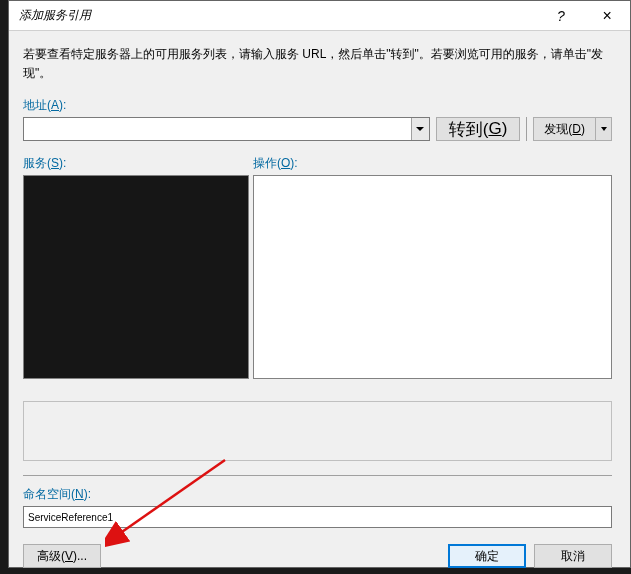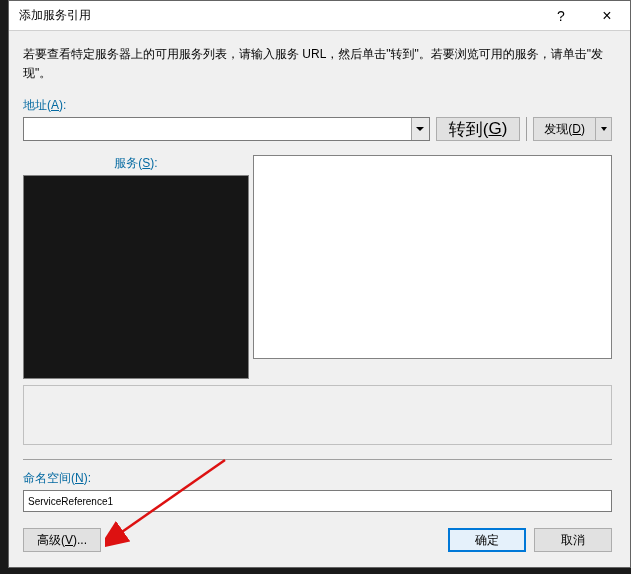--- a/index.html
+++ b/index.html
@@ -22,20 +22,21 @@
     display: flex;
     flex-direction: column;
   }
   .titlebar {
     height: 30px;
     background: #fff;
     display: flex;
     align-items: center;
     padding-left: 10px;
     border-bottom: 1px solid #d0d0d0;
+    font-style: italic;
   }
   .titlebar .title {
     flex: 1;
     font-size: 12px;
     color: #000;
   }
   .titlebar .btn {
     width: 46px;
     height: 30px;
     display: flex;
@@ -133,22 +134,21 @@
   }
   .discover-split .arrow::after {
     content: "";
     border-left: 3px solid transparent;
     border-right: 3px solid transparent;
     border-top: 4px solid #000;
   }
   .panes {
     display: flex;
     gap: 4px;
-    margin-bottom: 6px;
-    text-align: center;
+    margin-bottom: 22px;
   }
   .pane-col { flex: 1; display: flex; flex-direction: column; }
   .pane-col.left { flex: 0 0 226px; }
   .pane {
     height: 204px;
     border: 1px solid #828282;
     background: #fff;
   }
   .pane.dark { background: #161616; }
   .status-area {
@@ -248,20 +248,23 @@
     </div>
 
     <div class="panes">
       <div class="pane-col left">
         <div class="label">
           <span>服务(</span><span class="underline">S</span><span>):</span>
         </div>
         <div class="pane dark"></div>
       </div>
       <div class="pane-col">
+        <div class="label">
+          <span>操作(</span><span class="underline">O</span><span>):</span>
+        </div>
         <div class="pane"></div>
       </div>
     </div>
 
     <div class="status-area"></div>
 
     <div class="hr"></div>
 
     <div class="label">
       <span>命名空间(</span><span class="underline">N</span><span>):</span>

